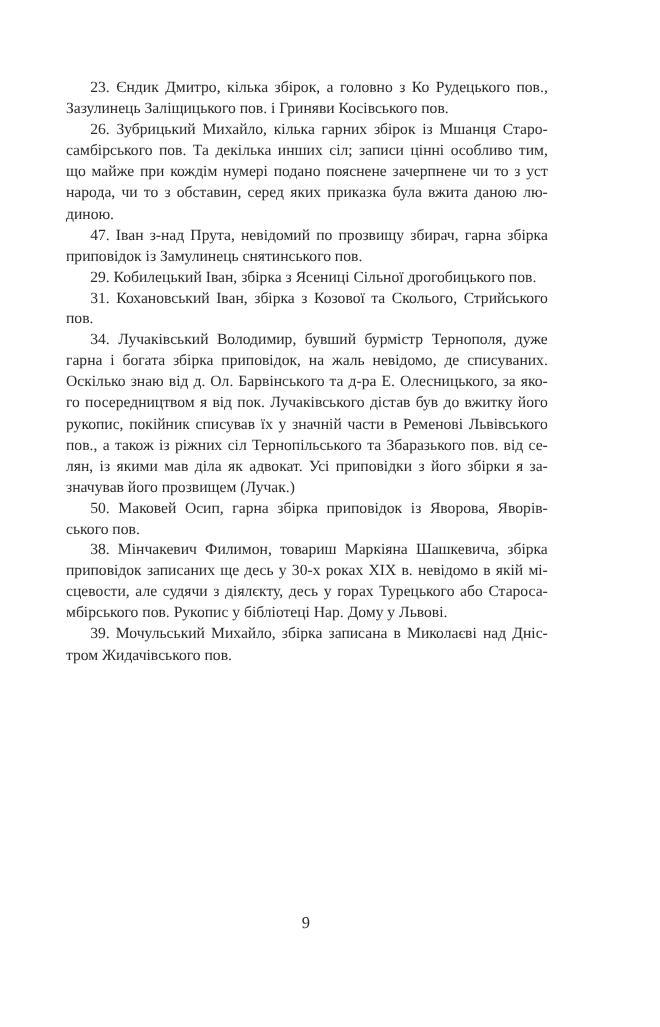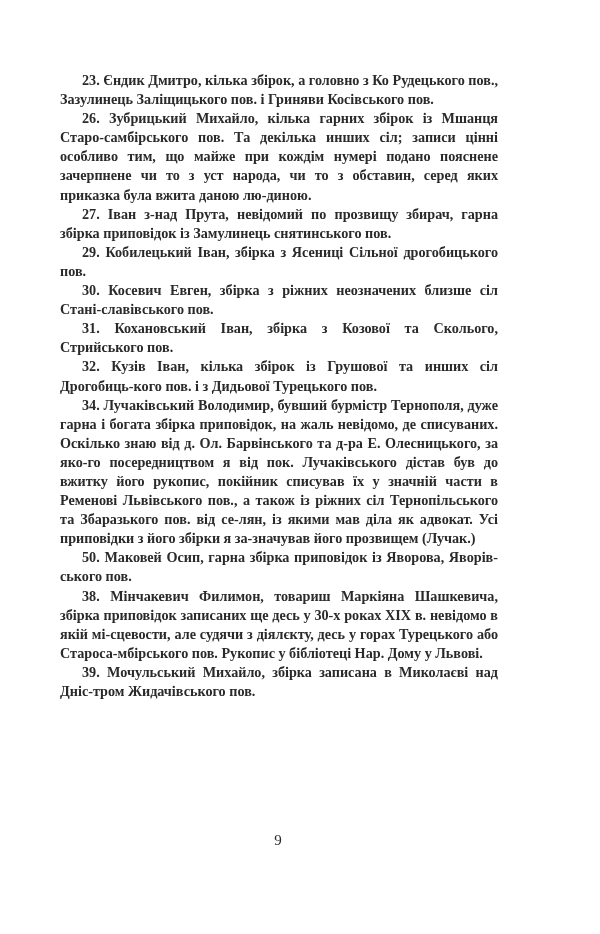--- a/index.html
+++ b/index.html
@@ -12,44 +12,41 @@
     font-family: "Liberation Serif", serif;
     font-size: 14.2px;
     line-height: 19.1px;
     color: #2a2a2a;
   }
   .entry {
     margin: 0;
     text-indent: 22px;
     text-align: justify;
     hyphens: manual;
-    font-weight: bold;
   }
   .entry .num { }
   .page-number {
     position: absolute;
     left: 0;
     width: 556px;
     top: 832px;
     text-align: center;
     font-family: "Liberation Serif", serif;
     font-size: 15px;
     color: #2a2a2a;
   }
 </style>
 </head>
 <body>
 
 <div class="page">
   <p class="entry"><span class="num">23.</span> <span>Єндик Дмитро, кілька збірок, а головно з Ко Рудецького пов., Зазулинець Заліщицького пов. і Гриняви Косівського пов.</span></p>
   <p class="entry"><span class="num">26.</span> <span>Зубрицький Михайло, кілька гарних збірок із Мшанця Старо-самбірського пов. Та декілька инших сіл; записи цінні особливо тим, що майже при кождім нумері подано пояснене зачерпнене чи то з уст народа, чи то з обставин, серед яких приказка була вжита даною лю-диною.</span></p>
-  <p class="entry"><span class="num">27.</span> <span>Іван з-над Прута, невідомий по прозвищу збирач, гарна збірка приповідок із Замулинець снятинського пов.</span></p>
+  <p class="entry"><span class="num">47.</span> <span>Іван з-над Прута, невідомий по прозвищу збирач, гарна збірка приповідок із Замулинець снятинського пов.</span></p>
   <p class="entry"><span class="num">29.</span> <span>Кобилецький Іван, збірка з Ясениці Сільної дрогобицького пов.</span></p>
-  <p class="entry"><span class="num">30.</span> <span>Косевич Евген, збірка з ріжних неозначених близше сіл Стані-славівського пов.</span></p>
   <p class="entry"><span class="num">31.</span> <span>Кохановський Іван, збірка з Козової та Сколього, Стрийського пов.</span></p>
-  <p class="entry"><span class="num">32.</span> <span>Кузів Іван, кілька збірок із Грушової та инших сіл Дрогобиць-кого пов. і з Дидьової Турецького пов.</span></p>
   <p class="entry"><span class="num">34.</span> <span>Лучаківський Володимир, бувший бурмістр Тернополя, дуже гарна і богата збірка приповідок, на жаль невідомо, де списуваних. Оскілько знаю від д. Ол. Барвінського та д-ра Е. Олесницького, за яко-го посередництвом я від пок. Лучаківського дістав був до вжитку його рукопис, покійник списував їх у значній части в Ременові Львівського пов., а також із ріжних сіл Тернопільського та Збаразького пов. від се-лян, із якими мав діла як адвокат. Усі приповідки з його збірки я за-значував його прозвищем (Лучак.)</span></p>
   <p class="entry"><span class="num">50.</span> <span>Маковей Осип, гарна збірка приповідок із Яворова, Яворів-ського пов.</span></p>
   <p class="entry"><span class="num">38.</span> <span>Мінчакевич Филимон, товариш Маркіяна Шашкевича, збірка приповідок записаних ще десь у 30-х роках XIX в. невідомо в якій мі-сцевости, але судячи з діялєкту, десь у горах Турецького або Староса-мбірського пов. Рукопис у бібліотеці Нар. Дому у Львові.</span></p>
   <p class="entry"><span class="num">39.</span> <span>Мочульський Михайло, збірка записана в Миколаєві над Дніс-тром Жидачівського пов.</span></p>
 </div>
 
 <div class="page-number">9</div>
 
 </body></html>

